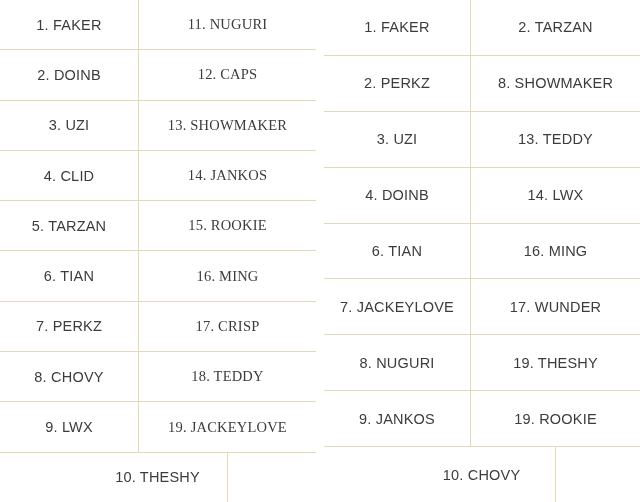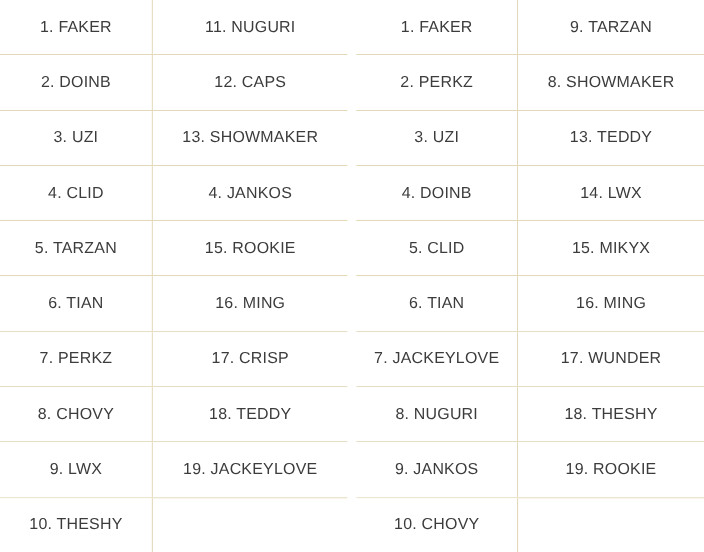--- a/index.html
+++ b/index.html
@@ -36,20 +36,21 @@
     width: 316px;
   }
   .row {
     display: flex;
     flex: 1 1 0;
     box-sizing: border-box;
     border-bottom: 1px solid #e3d9b8;
   }
   .row:last-child {
     border-bottom: none;
+    justify-content: center;
   }
   .cell {
     flex: 1 1 50%;
     display: flex;
     align-items: center;
     justify-content: center;
     box-sizing: border-box;
     font-size: 14.5px;
     letter-spacing: 0.2px;
     color: #3c3c3c;
@@ -57,20 +58,21 @@
     background: #ffffff;
   }
   .cell.left-cell {
     border-right: 1px solid #e3d9b8;
   }
   .panel-left .row .cell.left-cell {
     flex: 0 0 139px;
   }
   .panel-left .row .cell.right-cell {
     flex: 1 1 auto;
+    font-family: Liberation Serif, serif;
   }
   .panel-right .row .cell.left-cell {
     flex: 0 0 147px;
   }
   .panel-right .row .cell.right-cell {
     flex: 1 1 auto;
   }
 </style>
 </head>
 <body>
@@ -85,21 +87,21 @@
     <div class="row">
       <div class="cell left-cell">2. DOINB</div>
       <div class="cell right-cell">12. CAPS</div>
     </div>
     <div class="row">
       <div class="cell left-cell">3. UZI</div>
       <div class="cell right-cell">13. SHOWMAKER</div>
     </div>
     <div class="row">
       <div class="cell left-cell">4. CLID</div>
-      <div class="cell right-cell">4. JANKOS</div>
+      <div class="cell right-cell">14. JANKOS</div>
     </div>
     <div class="row">
       <div class="cell left-cell">5. TARZAN</div>
       <div class="cell right-cell">15. ROOKIE</div>
     </div>
     <div class="row">
       <div class="cell left-cell">6. TIAN</div>
       <div class="cell right-cell">16. MING</div>
     </div>
     <div class="row">
@@ -117,49 +119,45 @@
     <div class="row">
       <div class="cell left-cell">10. THESHY</div>
     </div>
   </div>
 
   <div class="gap"></div>
 
   <div class="panel panel-right">
     <div class="row">
       <div class="cell left-cell">1. FAKER</div>
-      <div class="cell right-cell">9. TARZAN</div>
+      <div class="cell right-cell">2. TARZAN</div>
     </div>
     <div class="row">
       <div class="cell left-cell">2. PERKZ</div>
       <div class="cell right-cell">8. SHOWMAKER</div>
     </div>
     <div class="row">
       <div class="cell left-cell">3. UZI</div>
       <div class="cell right-cell">13. TEDDY</div>
     </div>
     <div class="row">
       <div class="cell left-cell">4. DOINB</div>
       <div class="cell right-cell">14. LWX</div>
     </div>
     <div class="row">
-      <div class="cell left-cell">5. CLID</div>
-      <div class="cell right-cell">15. MIKYX</div>
-    </div>
-    <div class="row">
       <div class="cell left-cell">6. TIAN</div>
       <div class="cell right-cell">16. MING</div>
     </div>
     <div class="row">
       <div class="cell left-cell">7. JACKEYLOVE</div>
       <div class="cell right-cell">17. WUNDER</div>
     </div>
     <div class="row">
       <div class="cell left-cell">8. NUGURI</div>
-      <div class="cell right-cell">18. THESHY</div>
+      <div class="cell right-cell">19. THESHY</div>
     </div>
     <div class="row">
       <div class="cell left-cell">9. JANKOS</div>
       <div class="cell right-cell">19. ROOKIE</div>
     </div>
     <div class="row">
       <div class="cell left-cell">10. CHOVY</div>
     </div>
   </div>
 

